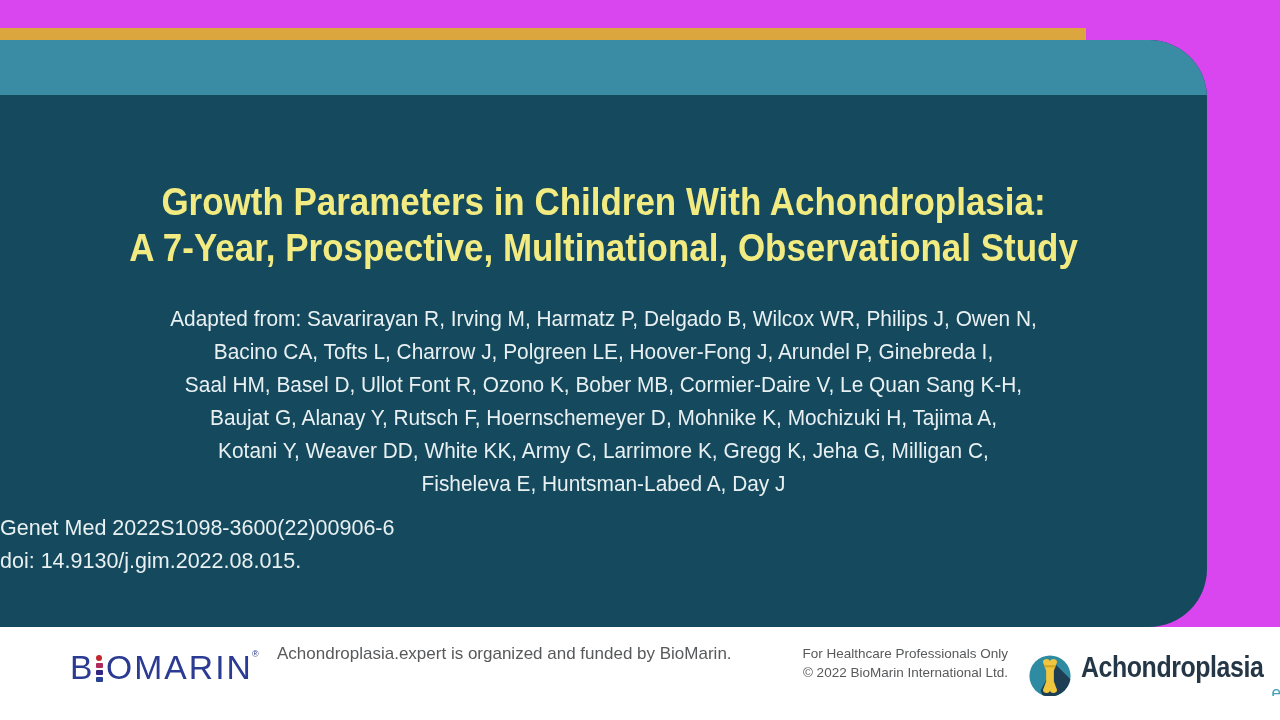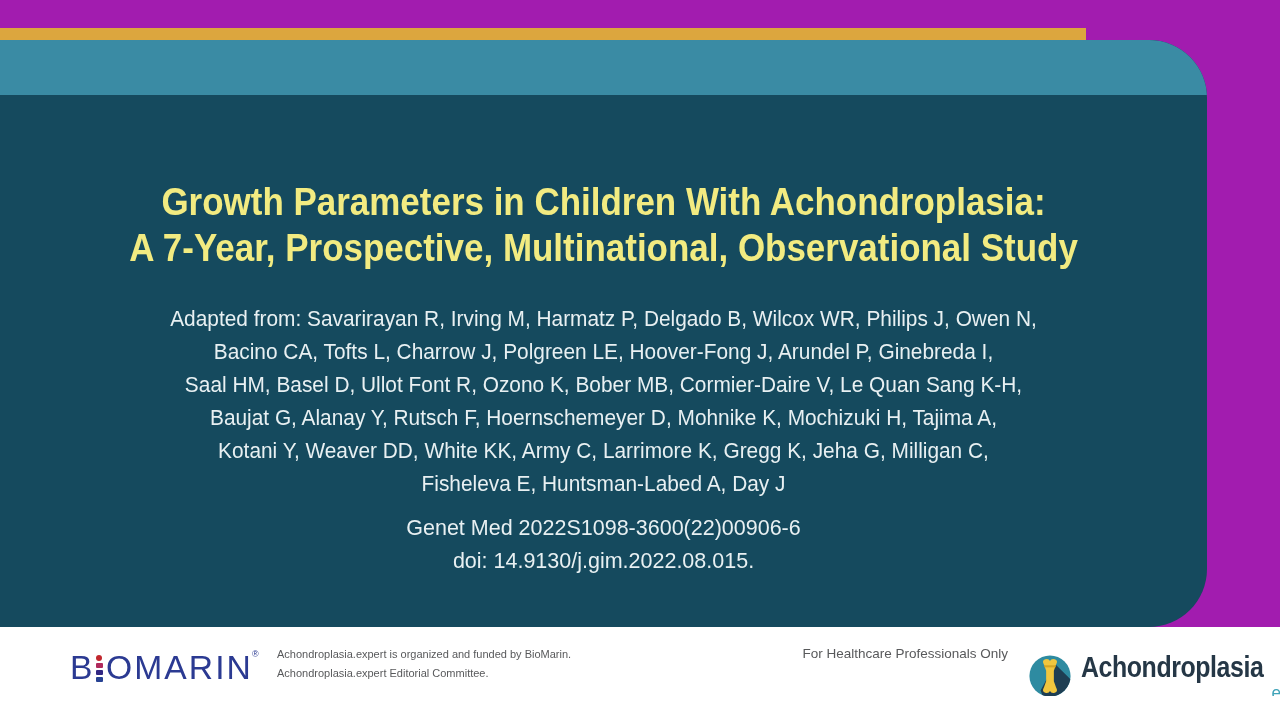--- a/index.html
+++ b/index.html
@@ -1,44 +1,44 @@
 <!DOCTYPE html>
 <html><head>
 <meta charset="utf-8">
 <style>
   html,body{margin:0;padding:0;background:#ffffff;}
   .stage{
     position:relative;width:1280px;height:696px;overflow:hidden;
-    background:#a21caf;font-family:"Liberation Sans",sans-serif;
+    background:#d946ef;font-family:"Liberation Sans",sans-serif;
     -webkit-font-smoothing:antialiased;
   }
   
   .gold-bar{position:absolute;left:0;top:28px;width:1086px;height:12px;background:#dca63e;}
   
   .panel{
     position:absolute;left:0;top:40px;width:1207px;height:587px;
     background:#154a5e;border-radius:0 58px 58px 0;overflow:hidden;
   }
   .band{position:absolute;left:0;top:0;width:100%;height:55px;background:#3a8ba4;border-top-right-radius:58px;}
   .panel-content{position:absolute;left:0;top:55px;width:100%;}
   .title{margin-top:84px;text-align:center;color:#f2eb81;font-weight:bold;
          font-size:38px;line-height:46px;transform:scaleX(0.92);transform-origin:50% 50%;}
   .authors{margin-top:32px;text-align:center;color:#e8f0f2;font-size:21.5px;line-height:33px;
            transform:scaleX(0.97);transform-origin:50% 50%;}
-  .citation{margin-top:11px;text-align:center;color:#e8f0f2;font-size:21.5px;line-height:33px;}
+  .citation{margin-top:11px;color:#e8f0f2;font-size:21.5px;line-height:33px;}
   
   .footer{position:absolute;left:0;top:627px;width:1280px;height:93px;background:#ffffff;}
   
   .bm-logo{position:absolute;left:70px;top:24px;display:flex;align-items:flex-end;color:#2b3a92;}
   .bm-text{font-size:33px;line-height:33px;letter-spacing:2px;font-weight:normal;transform:scaleX(1.02);transform-origin:left bottom;}
   .bm-i{display:flex;flex-direction:column;justify-content:flex-end;gap:2px;margin:0 3px 2px 2px;}
   .bm-i span{display:block;width:7px;height:5px;border-radius:1px;}
   .bm-reg{font-size:9px;align-self:flex-start;margin-left:2px;margin-top:-2px;}
   
-  .disclosure{position:absolute;left:277px;top:18px;color:#58595b;font-size:11px;line-height:18.5px;text-align:left;}
+  .disclosure{position:absolute;left:277px;top:18px;color:#58595b;font-size:17px;line-height:18.5px;text-align:left;}
   .legal{position:absolute;right:272px;top:18px;color:#58595b;font-size:13.5px;line-height:18.5px;text-align:right;margin-left:13px;}
   
   .ae-logo{position:absolute;left:1026px;top:25px;display:flex;align-items:flex-start;}
   .ae-icon{width:48px;height:48px;}
   .ae-textcol{margin-left:7px;display:flex;flex-direction:column;align-items:flex-end;}
   .ae-title{color:#253746;font-weight:bold;font-size:30px;line-height:30px;letter-spacing:-0.5px;
             transform:scaleX(0.83);transform-origin:left top;white-space:nowrap;}
   .ae-suffix{color:#3fa3b8;font-size:19px;line-height:19px;margin-top:1px;margin-right:-18px;
              transform:scaleX(0.9);transform-origin:right top;}
 </style>
@@ -80,25 +80,25 @@
         <span style="background:#b02a5c;"></span>
         <span style="background:#312783;"></span>
         <span style="background:#274293;"></span>
       </span>
       <span class="bm-text">OMARIN</span>
       <span class="bm-reg">®</span>
     </div>
 
     <div class="disclosure">
       <div>Achondroplasia.expert is organized and funded by BioMarin.</div>
-      <div>Achondroplasia.expert Editorial Committee.</div>
     </div>
 
     <div class="legal">
       <div>For Healthcare Professionals Only</div>
+      <div>© 2022 BioMarin International Ltd.</div>
     </div>
 
     <div class="ae-logo">
       <svg class="ae-icon" viewBox="0 0 56 56" aria-hidden="true">
         <defs>
           <clipPath id="aeClip">
               <circle cx="28" cy="28" r="24"></circle>
             </clipPath>
         </defs>
         <circle cx="28" cy="28" r="24" fill="#2e8ba1"></circle>

